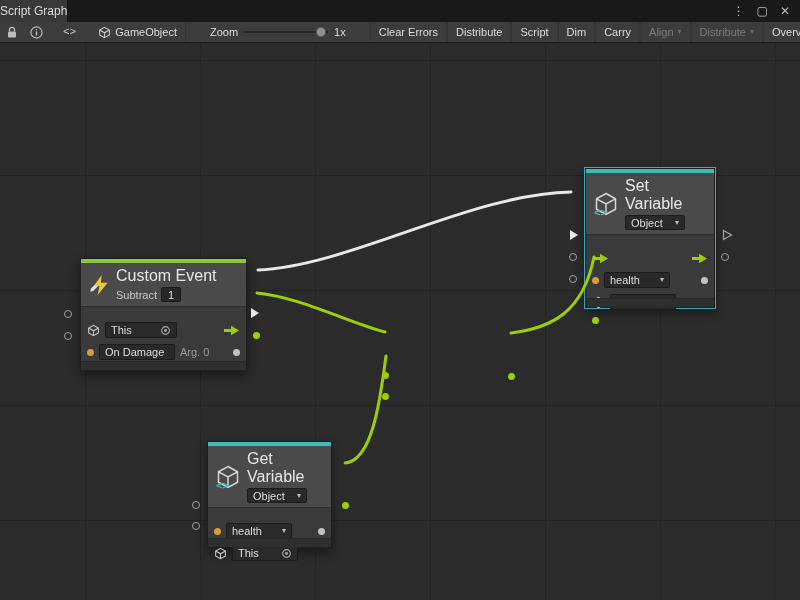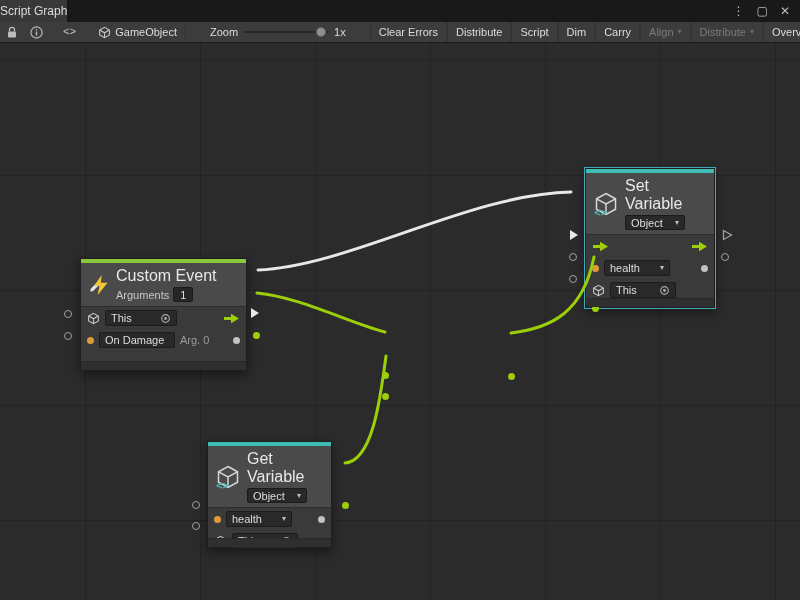--- a/index.html
+++ b/index.html
@@ -55,21 +55,21 @@
     box-shadow:0 4px 10px rgba(0,0,0,.45)}
   .node.selected{box-shadow:0 0 0 1px #3fa9b8,0 4px 10px rgba(0,0,0,.45)}
   .accent{height:4px}
   .accent.green{background:#8cc63f}
   .accent.teal{background:#3fbdb4}
   .nhead{background:#4a4a4a;display:flex;align-items:center;gap:7px;
     padding:4px 8px;border-bottom:1px solid #2d2d2d}
   .ncol{display:flex;flex-direction:column;gap:2px}
   .ntitle{font-size:16px;color:#e8e8e8}
   .nsubrow{display:flex;align-items:center;gap:4px;font-size:11px;color:#c8c8c8}
-  .nbody{padding-top:0;position:relative}
+  .nbody{padding-top:12px;position:relative}
   .prow{height:22px;display:flex;align-items:center;gap:5px;padding:0 6px;
     font-size:11px;color:#cccccc}
   .prow.short{height:14px}
   .nfoot{position:absolute;left:0;right:0;bottom:0;height:9px;background:#2f2f2f;
     border-top:1px solid #282828}
   .dd{background:#292929;border:1px solid #1b1b1b;border-radius:2px;height:16px;
     display:flex;align-items:center;justify-content:space-between;gap:11px;
     padding:0 5px;font-size:11px;color:#dddddd}
   .field{background:#262626;border:1px solid #1a1a1a;border-radius:2px;min-width:20px;
     height:15px;display:flex;align-items:center;justify-content:center;
@@ -168,21 +168,21 @@
       <div class="nhead">
         <span class="icn">
           <svg width="20" height="22" viewBox="0 0 22 24">
             <path d="M2 16 L10 8 L12.5 10.5 L4.5 18.5 L1.5 19.5 Z" fill="#e5e5e5"></path>
             <path d="M14 1 L5.5 13 H11.5 L9.5 23 L20.5 9.5 H13 Z" fill="#f3c53c"></path>
           </svg>
         </span>
         <div class="ncol">
           <span class="ntitle">Custom Event</span>
           <span class="nsubrow">
-            <span>Arguments</span>
+            <span>Subtract</span>
             <span class="field">1</span>
           </span>
         </div>
       </div>
       <div class="nbody">
         <div class="prow">
           <span class="icn">
             <svg width="13" height="13" viewBox="0 0 24 24">
                 <path d="M12 2.5 L21 7.5 V16.5 L12 21.5 L3 16.5 V7.5 Z M3 7.5 L12 12.5 L21 7.5 M12 12.5 V21.5" fill="none" stroke="#c8c8c8" stroke-width="2"></path>
               </svg>

